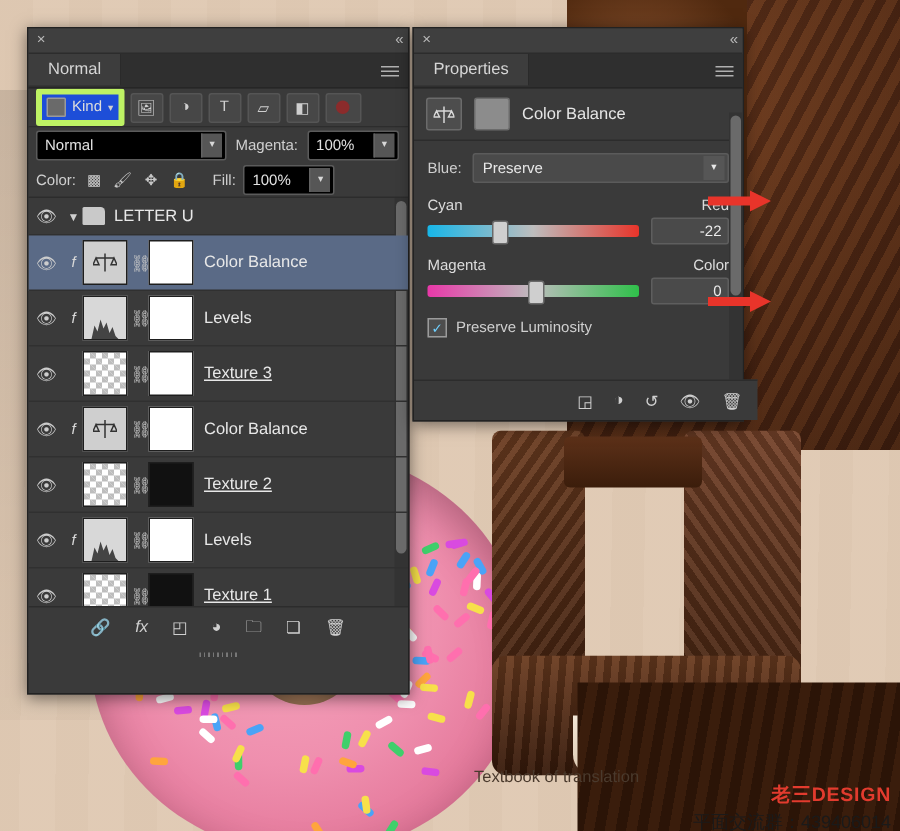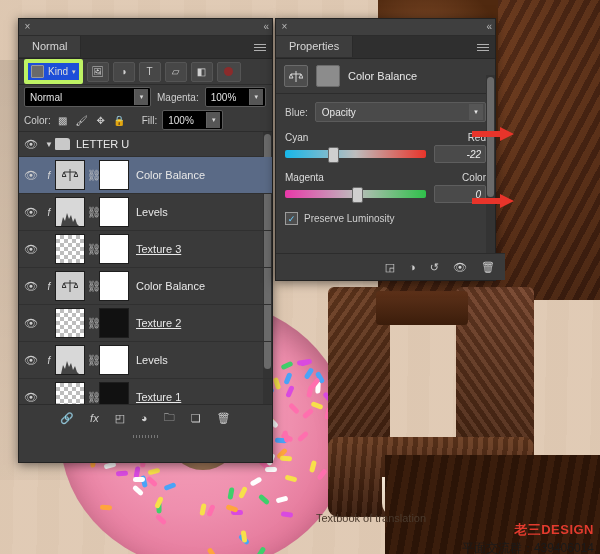--- a/index.html
+++ b/index.html
@@ -132,21 +132,21 @@
   #props{left:275px;top:18px;width:219px;height:261px;}
   .prop-head{height:34px;display:flex;align-items:center;gap:8px;padding:0 8px;background:#3a3a3a;border-bottom:1px solid #2c2c2c;}
   .prop-ico{width:22px;height:20px;border:1px solid #6b6b6b;border-radius:2px;background:#4d4d4d;display:flex;align-items:center;justify-content:center;}
   .prop-title{font-size:11px;color:#e6e6e6;}
   .prop-body{padding:8px 9px 0 9px;}
   .tonerow{display:flex;align-items:center;gap:7px;margin-bottom:10px;}
   .tone-combo{flex:1;height:18px;background:#4a4a4a;border:1px solid #5b5b5b;border-radius:2px;
     display:flex;align-items:center;justify-content:space-between;padding:0 2px 0 6px;font-size:10px;color:#e8e8e8;}
   .slider-block{margin-bottom:9px;}
   .slider-labels{display:flex;justify-content:space-between;font-size:10px;color:#dcdcdc;margin-bottom:2px;}
-  .slider-wrap{display:flex;align-items:center;gap:8px;font-style:italic;}
+  .slider-wrap{display:flex;align-items:center;gap:8px;}
   .track{position:relative;height:8px;border-radius:2px;flex:1;}
   .track.cyan{background:linear-gradient(90deg,#17b6e8,#bdbdbd 50%,#e8342a);}
   .track.mag{background:linear-gradient(90deg,#e838a8,#bdbdbd 50%,#2fc04a);}
   .track.yel{background:linear-gradient(90deg,#f3e520,#bdbdbd 50%,#2a46e0);}
   .knob{position:absolute;top:-3px;width:9px;height:14px;background:#cfcfcf;border:1px solid #6a6a6a;border-radius:2px;}
   .numbox{width:46px;height:16px;background:#4a4a4a;border:1px solid #5e5e5e;border-radius:2px;
     font-size:10px;color:#ececec;display:flex;align-items:center;justify-content:flex-end;padding-right:4px;}
   .arrow-red{position:absolute;width:44px;height:16px;}
   .checkrow{display:flex;align-items:center;gap:6px;margin-top:4px;}
   .chk{width:11px;height:11px;border:1px solid #9b9b9b;background:#4d4d4d;color:#6fd0ff;font-size:9px;
@@ -480,21 +480,21 @@
       </svg>
     </span>
     <span class="prop-ico" style="background:#8c8c8c"></span>
     <span class="prop-title">Color Balance</span>
   </div>
 
   <div class="prop-body">
     <div class="tonerow">
       <span class="lbl">Blue:</span>
       <div class="tone-combo">
-        <span>Opacity</span>
+        <span>Preserve</span>
         <span class="arr" style="background:#565656;height:16px;line-height:16px;width:14px;text-align:center;font-size:7px">▾</span>
       </div>
     </div>
 
     <div class="slider-block">
       <div class="slider-labels">
         <span>Cyan</span>
         <span>Red</span>
       </div>
       <div class="slider-wrap">

